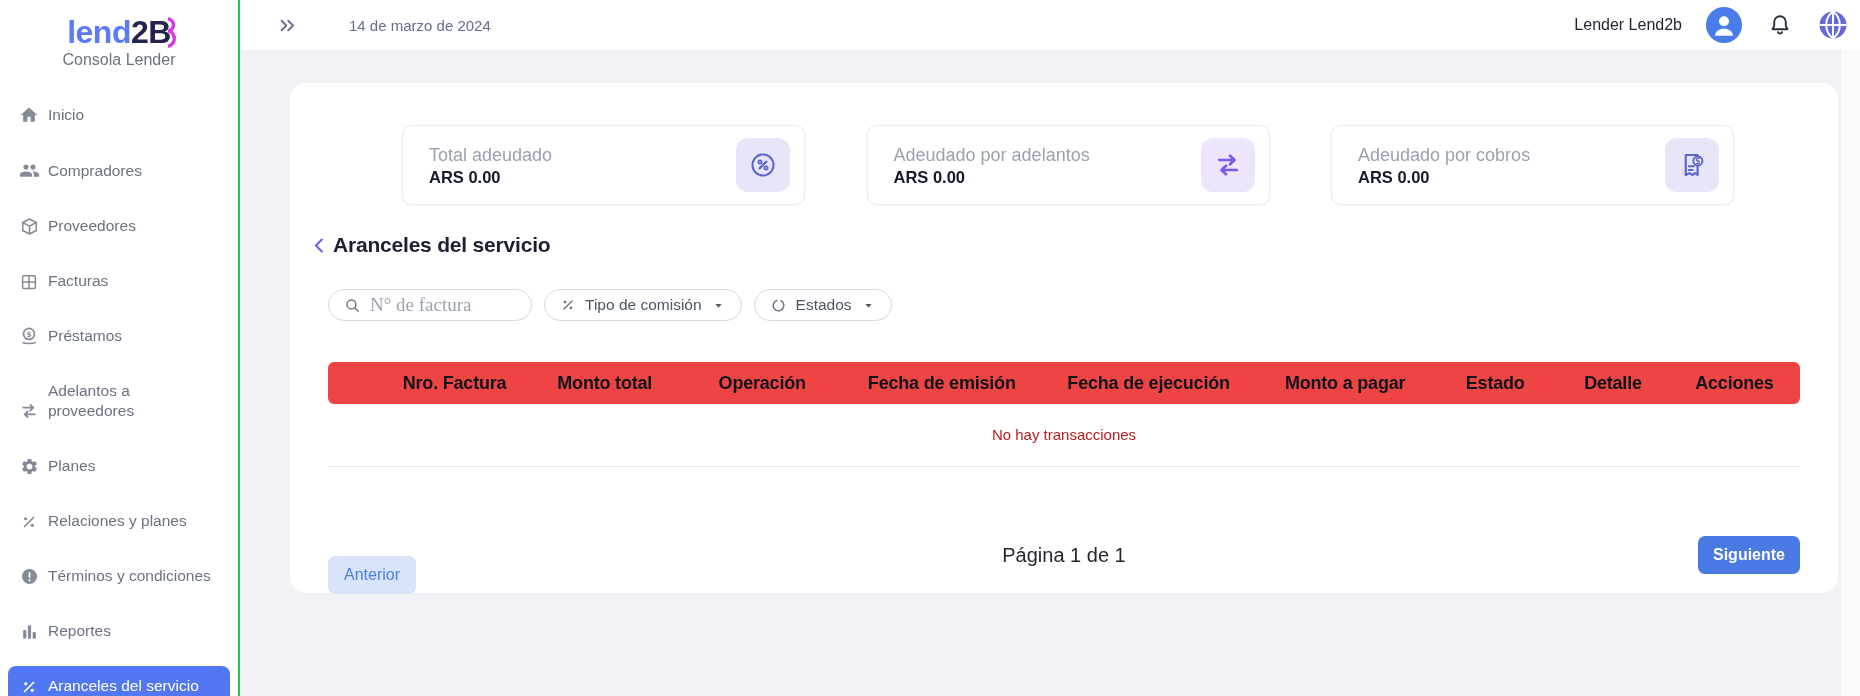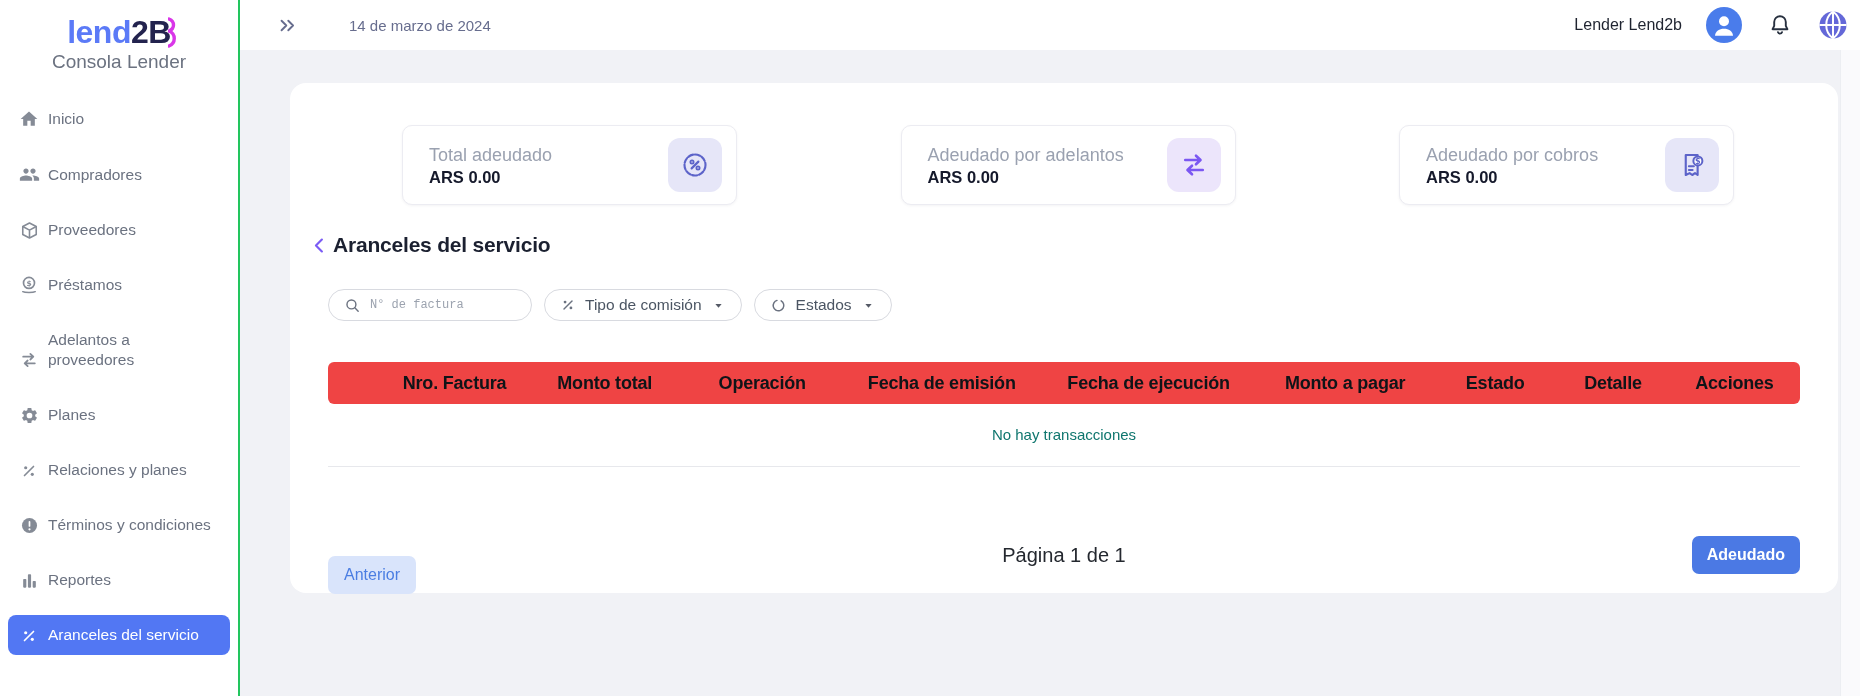--- a/index.html
+++ b/index.html
@@ -11,21 +11,21 @@
   .ic { display:block; }
 
   
   .sidebar { position:absolute; left:0; top:0; width:240px; height:696px;
     background:#fff; border-right:2px solid #22c55e; z-index:5; }
   .logo-block { text-align:center; padding-top:14px; }
   .logo-text { font-size:32px; font-weight:bold; letter-spacing:-0.5px; line-height:36px; }
   .logo-lend { color:var(--logo-blue,#5b7af7); }
   .logo-2b { color:var(--logo-navy,#23234e); position:relative; display:inline-block; }
   .logo-accent { position:absolute; right:-8px; top:3px; }
-  .logo-subtitle { font-size:19px; color:#6b7280; margin-top:1px; }
+  .logo-subtitle { font-size:16px; color:#6b7280; margin-top:1px; }
   .nav { margin-top:26px; }
   .nav-item { display:flex; align-items:flex-end; gap:8px; margin:0 8px 15px 8px;
     padding:10px 10px; border-radius:8px; color:#6b7280; font-size:15.5px;
     cursor:pointer; line-height:20px; }
   .nav-item .nav-ic { width:22px; display:flex; justify-content:center; color:#858b96; }
   .nav-item.active { background:var(--active-item-bg,#5277f3); color:#fff; }
   .nav-item.active .nav-ic { color:#fff; }
 
   
   .topbar { position:absolute; left:240px; top:0; right:0; height:50px; background:#fff;
@@ -42,58 +42,58 @@
   
   .content { position:absolute; left:240px; top:50px; right:0; bottom:0; background:#f1f2f6; }
   .right-strip { position:absolute; right:0; top:0; width:20px; bottom:0;
     background:#fafafc; border-left:1px solid #eceef2; z-index:2; }
   .main-card { position:absolute; left:50px; top:33px; width:1548px; height:510px;
     background:#fff; border-radius:16px; }
 
   
   .stats { position:absolute; top:42px; left:112px; right:104px;
     display:flex; justify-content:space-between; }
-  .stat-card { width:335px; height:80px; background:#fff; border:1px solid #ececf2;
+  .stat-card { width:403px; height:80px; background:#fff; border:1px solid #ececf2;
     border-radius:10px; box-shadow:0 1px 3px rgba(25,25,60,.05);
     display:flex; align-items:center; justify-content:space-between; padding:0 14px 0 26px;gap:40px; }
   .stat-label { color:#9aa1b0; font-size:18px; line-height:22px; }
   .stat-value { color:#15192b; font-size:16.5px; font-weight:bold; margin-top:2px; }
   .tile { width:54px; height:54px; border-radius:12px; background:var(--tile-lavender,#e6e6f8);
     display:flex; align-items:center; justify-content:center; color:var(--indigo-icon,#5c63c9); }
   .tile.purple { background:var(--tile-purple,#ece5fb); color:var(--purple-icon,#7b57f2); }
 
   
   .section-head { position:absolute; top:150px; left:20px; display:flex; align-items:center; gap:4px; }
   .section-title { font-size:21px; font-weight:600; color:#1b2030; letter-spacing:-0.2px; }
   .back-ic { color:#7b5cf5; }
 
   
   .filters { position:absolute; top:206px; left:38px; right:38px; display:flex; align-items:center; gap:12px; }
   .pill { display:flex; align-items:center; gap:9px; border:1px solid #d8dae0; border-radius:999px;
     height:32px; padding:0 15px; background:#fff; color:#4b5563; font-size:15.5px; cursor:pointer; }
   .pill .p-ic { color:#6b7280; display:flex; }
   .search-pill { width:204px; cursor:text; }
-  .search-pill input { border:none; outline:none; width:100%; font-size:12px;
-    font-family:Liberation Mono, monospace; color:#374151; background:transparent; }
+  .search-pill input { border:none; outline:none; width:100%; font-size:19px;
+    font-family:Liberation Serif, serif; color:#374151; background:transparent; }
   .search-pill input::placeholder { color:#9ca3af; }
   .caret { color:#555a66; display:flex; }
   .exec-btn { margin-left:auto; background:#e9eaef; color:#454a5c; border:none; border-radius:8px;
     height:34px; padding:0 17px; display:flex; align-items:center; gap:9px; font-size:15.5px;
     font-family:inherit; cursor:pointer; }
 
   
   .table-wrap { position:absolute; top:279px; left:38px; right:38px; }
   table { width:100%; border-collapse:collapse; table-layout:fixed; }
   thead th { background:#ef4444; height:42px; font-size:18px; font-weight:bold; color:#101418;
     text-align:center; letter-spacing:-0.2px; padding:0 4px; }
   thead th:first-child { border-radius:6px 0 0 6px; }
   thead th:last-child { border-radius:0 6px 6px 0; }
   .c0{width:3.6%}.c1{width:10%}.c2{width:10.4%}.c3{width:11%}.c4{width:13.4%}
   .c5{width:14.7%}.c6{width:12%}.c7{width:8.4%}.c8{width:7.6%}.c9{width:8.9%}
-  .empty-row td { height:62px; text-align:center; color:#0f766e; font-size:15px;
+  .empty-row td { height:62px; text-align:center; color:#b91c1c; font-size:15px;
     border-bottom:1px solid #e7e8ec; background:#fff; }
 
   
   .pagination { position:absolute; top:433px; left:38px; right:38px; display:flex; align-items:center; }
   .prev-btn { background:var(--prev-btn-bg,#d9e4fb); color:var(--prev-btn-text,#4a7de2);
     font-size:16px; border:none; border-radius:7px; height:38px; padding:0 16px;
     font-family:inherit; cursor:pointer;margin-top:40px; }
   .page-info { position:absolute; left:50%; transform:translateX(-50%); font-size:20px; color:#24282f; }
   .next-btn { margin-left:auto; background:var(--next-btn-bg,#4b79e4); color:#fff; font-weight:bold;
     font-size:16px; border:none; border-radius:7px; height:38px; padding:0 15px;
@@ -216,20 +216,28 @@
         </span>
       <span>Compradores</span>
     </div>
     <div class="nav-item">
       <span class="nav-ic">
           <svg class="ic" width="19" height="19">
             <use href="#i-package"></use>
           </svg>
         </span>
       <span>Proveedores</span>
+    </div>
+    <div class="nav-item">
+      <span class="nav-ic">
+          <svg class="ic" width="18" height="18">
+            <use href="#i-grid"></use>
+          </svg>
+        </span>
+      <span>Facturas</span>
     </div>
     <div class="nav-item">
       <span class="nav-ic">
           <svg class="ic" width="20" height="20">
             <use href="#i-coin"></use>
           </svg>
         </span>
       <span>Préstamos</span>
     </div>
     <div class="nav-item">
@@ -419,17 +427,17 @@
           <tr class="empty-row">
             <td colspan="10">No hay transacciones</td>
           </tr>
         </tbody>
       </table>
     </div>
 
     <div class="pagination">
       <button class="prev-btn">Anterior</button>
       <span class="page-info">Página 1 de 1</span>
-      <button class="next-btn">Adeudado</button>
+      <button class="next-btn">Siguiente</button>
     </div>
 
   </section>
 </main>
 
 </body></html>

